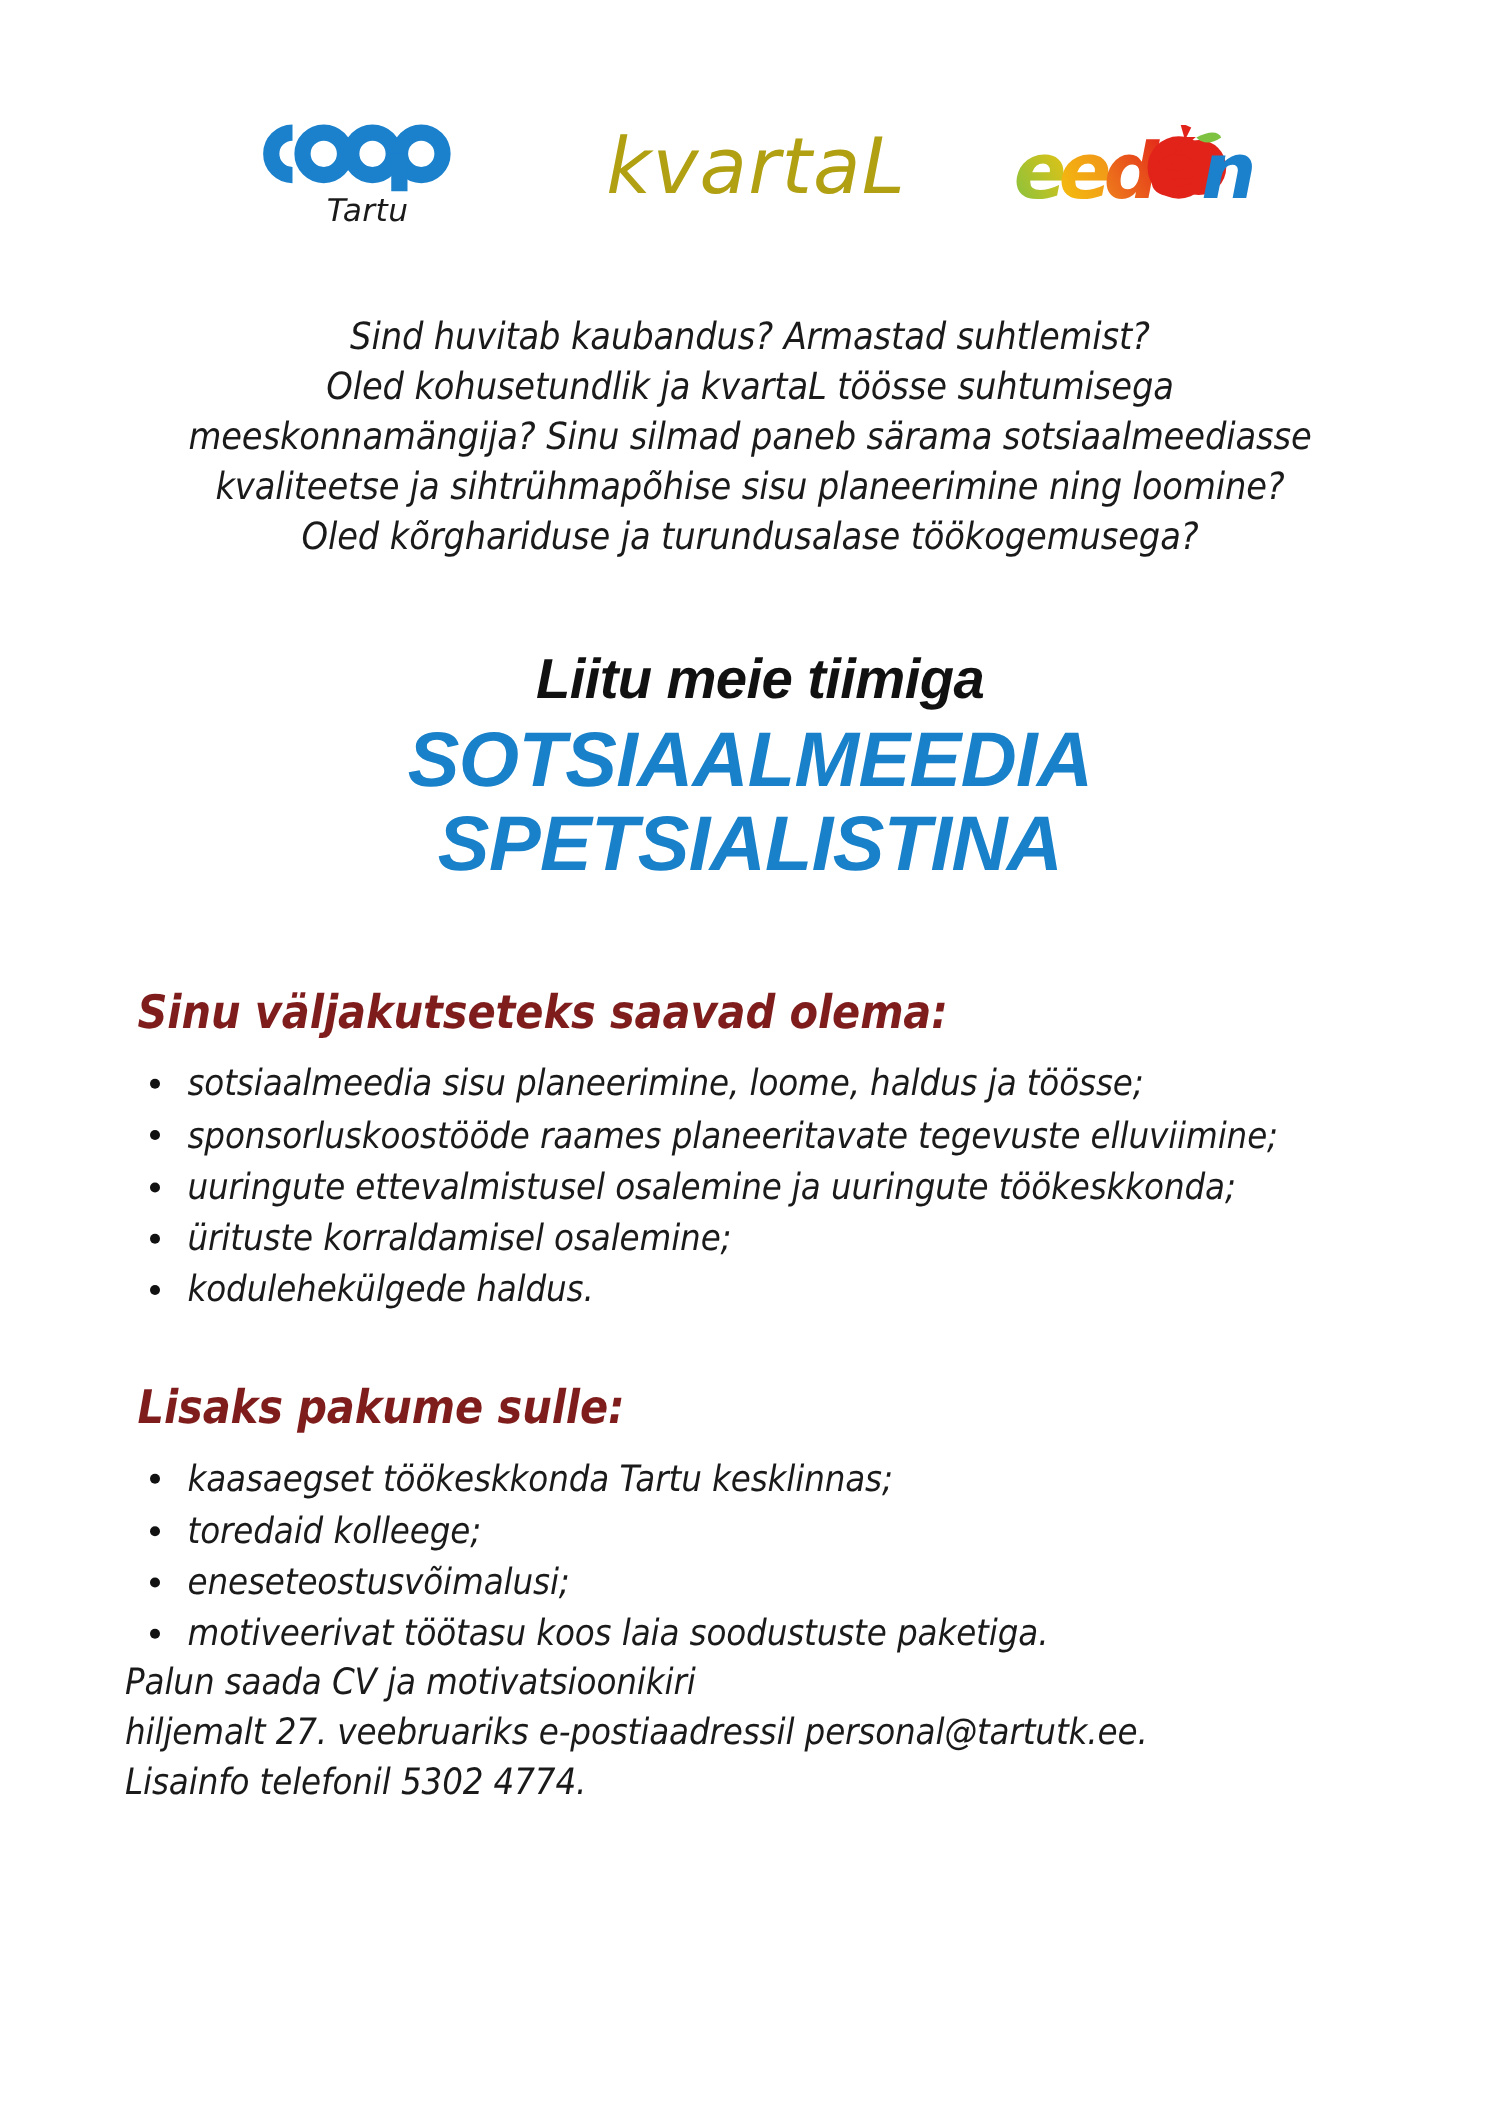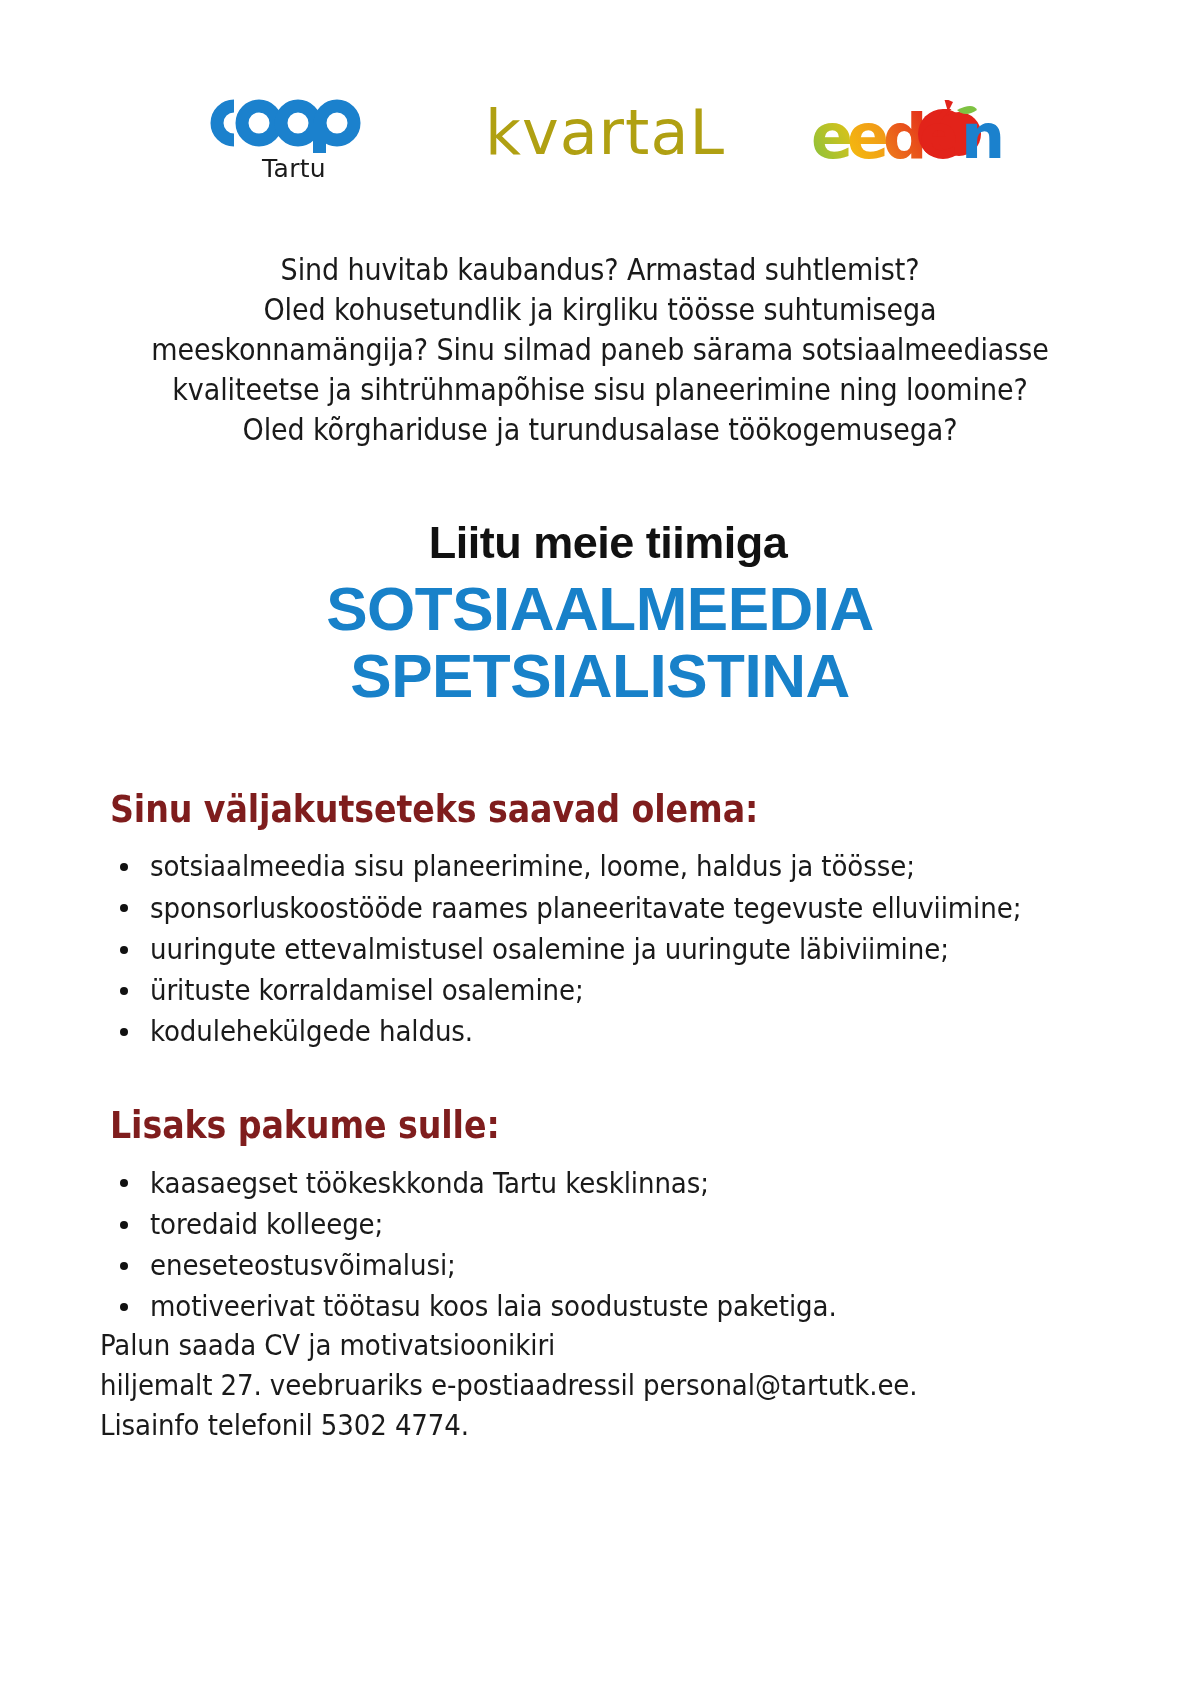--- a/index.html
+++ b/index.html
@@ -16,20 +16,21 @@
     color: #111111;
     overflow: hidden;
   }
 
   .page {
     position: relative;
     width: 1200px;
     height: 1232px;
     background: #ffffff;
     box-sizing: border-box;
+    font-style: italic;
   }
 
   
   .logo-bar {
     position: absolute;
     top: 88px;
     left: 0;
     width: 1200px;
     height: 110px;
     display: flex;
@@ -236,21 +237,21 @@
         <path d="M146 10 Q162 2 166 10 Q154 18 146 10 Z" fill="#7ec242"></path>
         <text x="108" y="56" font-family="DejaVu Sans, sans-serif" font-size="58" font-weight="bold" fill="#e2231a">é</text>
         <text x="150" y="58" font-family="DejaVu Sans, sans-serif" font-size="62" font-weight="bold" fill="#1b81cd">n</text>
       </svg>
     </div>
 
   </div>
 
   <div class="intro">
     <span class="line">Sind huvitab kaubandus? Armastad suhtlemist?</span>
-    <span class="line">Oled kohusetundlik ja kirgliku töösse suhtumisega</span>
+    <span class="line">Oled kohusetundlik ja kvartaL töösse suhtumisega</span>
     <span class="line">meeskonnamängija? Sinu silmad paneb särama sotsiaalmeediasse</span>
     <span class="line">kvaliteetse ja sihtrühmapõhise sisu planeerimine ning loomine?</span>
     <span class="line">Oled kõrghariduse ja turundusalase töökogemusega?</span>
   </div>
 
   <div class="headline">
     <div class="join">Liitu meie tiimiga</div>
     <div class="role">
       <span class="rline">SOTSIAALMEEDIA</span>
       <span class="rline">SPETSIALISTINA</span>
@@ -264,21 +265,21 @@
       <li>
         <span class="dot"></span>
         <span>sotsiaalmeedia sisu planeerimine, loome, haldus ja töösse;</span>
       </li>
       <li>
         <span class="dot"></span>
         <span>sponsorluskoostööde raames planeeritavate tegevuste elluviimine;</span>
       </li>
       <li>
         <span class="dot"></span>
-        <span>uuringute ettevalmistusel osalemine ja uuringute läbiviimine;</span>
+        <span>uuringute ettevalmistusel osalemine ja uuringute töökeskkonda;</span>
       </li>
       <li>
         <span class="dot"></span>
         <span>ürituste korraldamisel osalemine;</span>
       </li>
       <li>
         <span class="dot"></span>
         <span>kodulehekülgede haldus.</span>
       </li>
     </ul>

